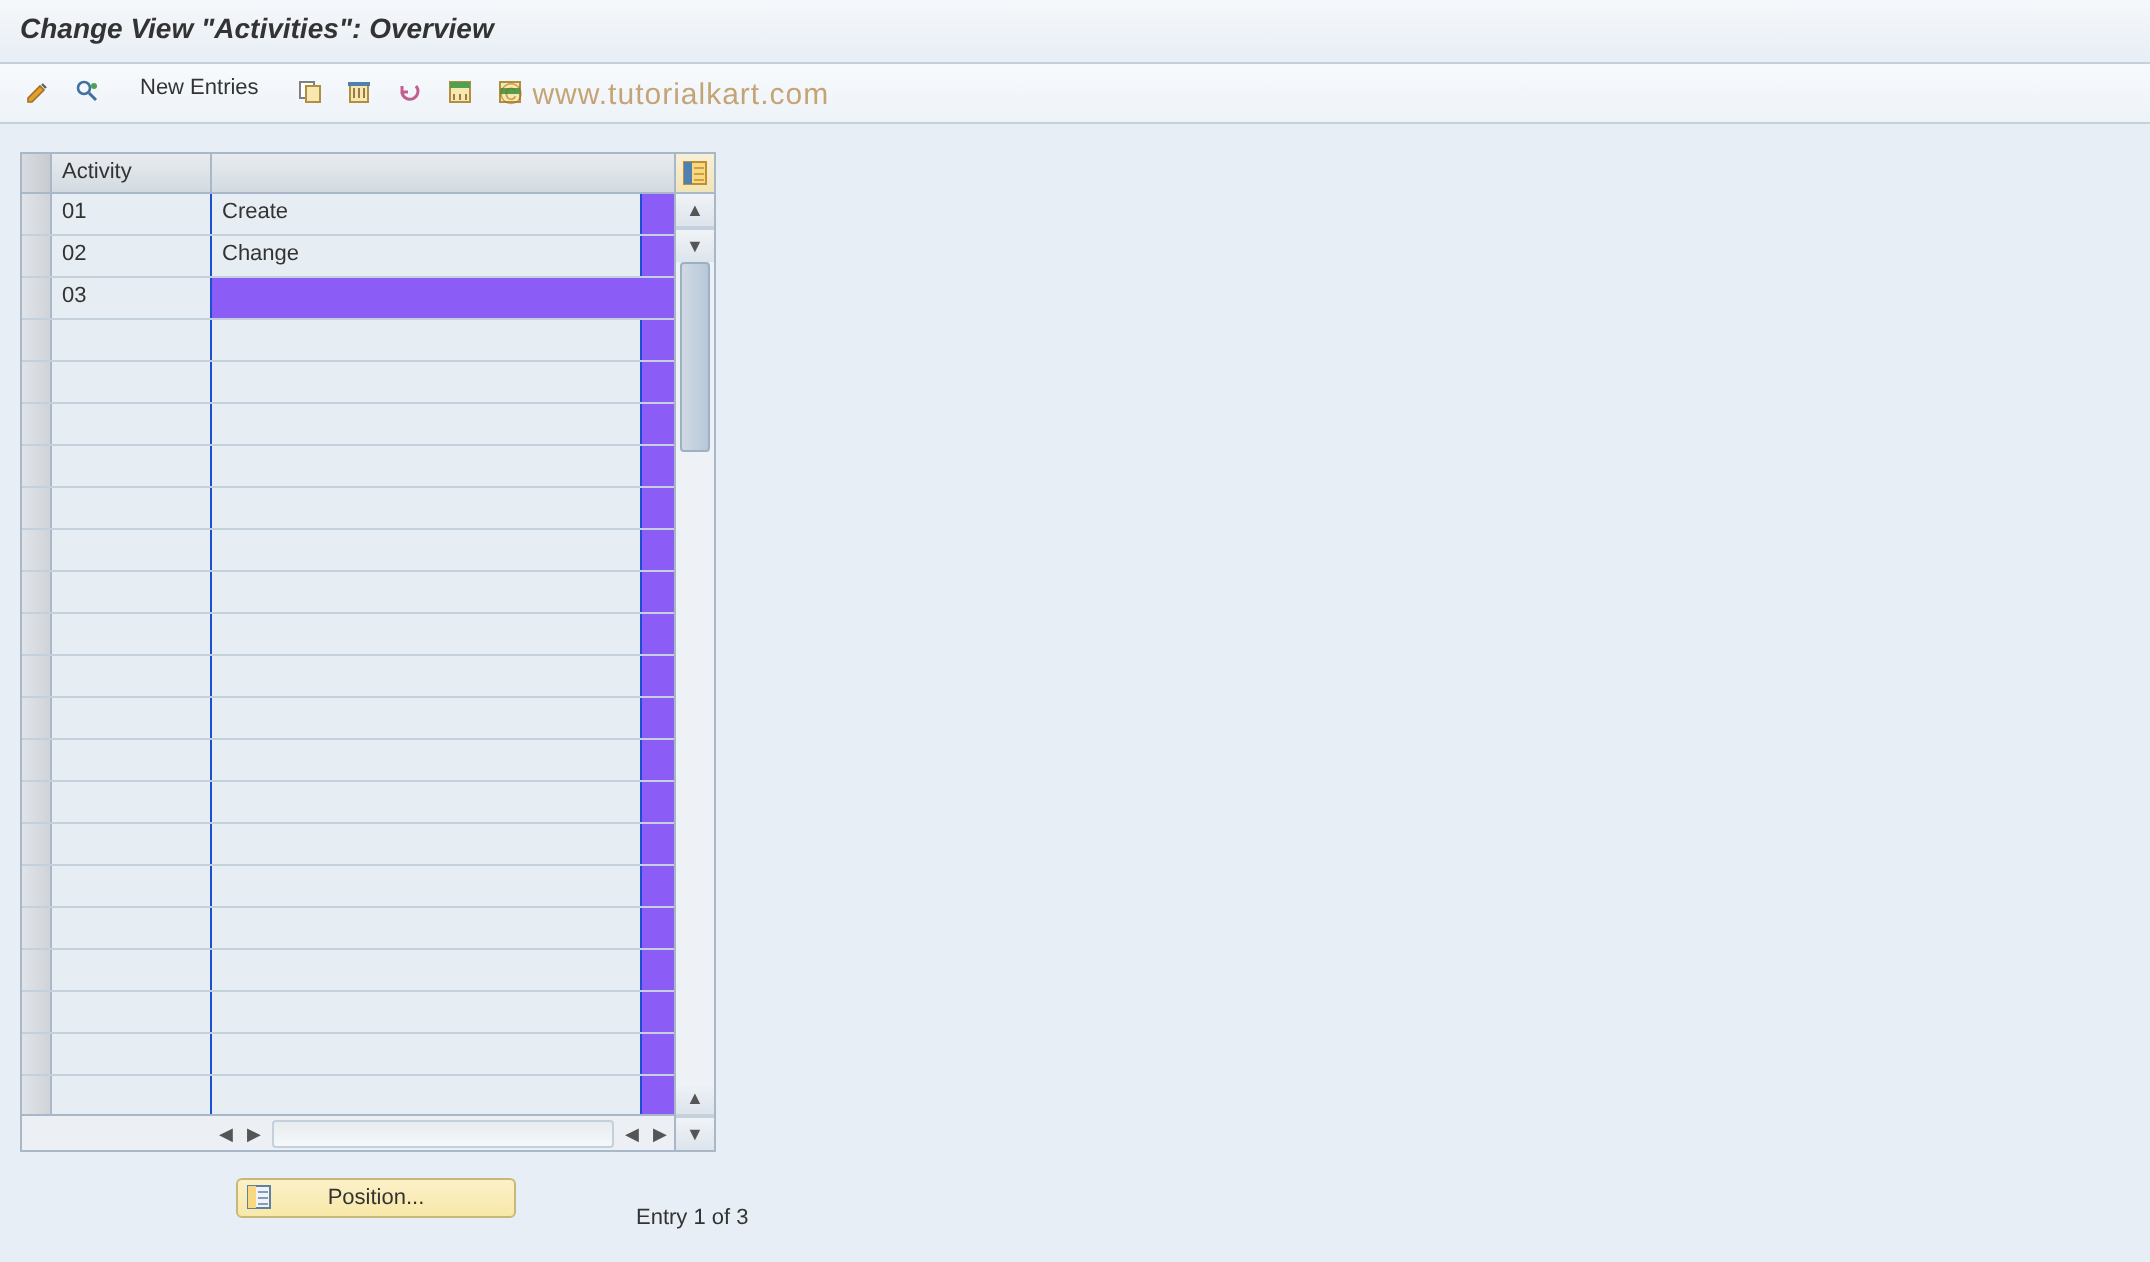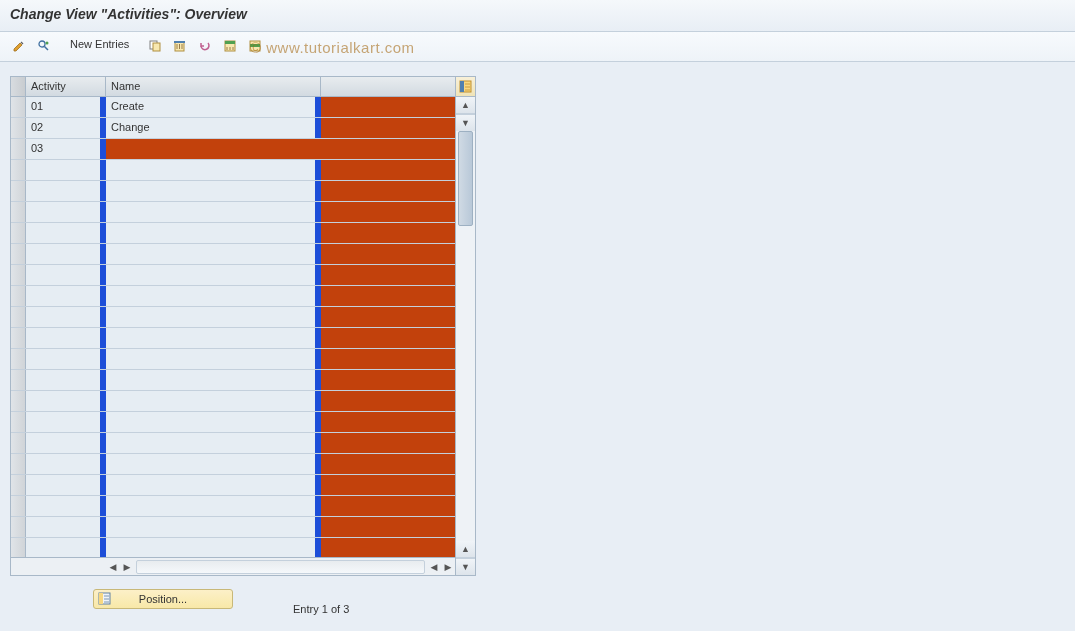--- a/index.html
+++ b/index.html
@@ -57,22 +57,22 @@
       letter-spacing: 0.5px;
       pointer-events: none;
     }
     .content {
       padding: 14px 10px;
       position: relative;
     }
     .grid-wrapper {
       display: flex;
       border: 1px solid #a8b8c8;
-      background: #c2410c;
-      width: 466px;
+      background: #8b5cf6;
+      width: 348px;
     }
     .grid-main {
       flex: 1;
     }
     .grid-header {
       display: flex;
       background: linear-gradient(#e8ecef, #d2dae1);
       border-bottom: 1px solid #a8b8c8;
       height: 20px;
     }
@@ -98,21 +98,21 @@
       height: 21px;
       border-bottom: 1px solid #c4d0dc;
     }
     .row-indicator {
       width: 15px;
       background: linear-gradient(to right, #e0e4e8, #d0d4d8);
       border-right: 1px solid #a8b8c8;
     }
     .cell {
       padding: 3px 5px;
-      border-right: 6px solid #1d4ed8;
+      border-right: 1px solid #1d4ed8;
       background: #e6edf3;
       color: #333;
       overflow: hidden;
     }
     .cell-activity { width: 80px; }
     .cell-name { width: 215px; }
     .row.empty .cell { background: #e6edf3; }
     .hscroll-bar {
       display: flex;
       align-items: center;
@@ -183,21 +183,21 @@
       border-radius: 2px;
     }
     .footer-area {
       position: absolute;
       top: 583px;
       left: 0;
       width: 100%;
       display: flex;
       align-items: center;
       gap: 60px;
-      padding-left: 93px;
+      padding-left: 118px;
     }
     .position-btn {
       display: inline-flex;
       align-items: center;
       gap: 6px;
       background: linear-gradient(#fcf0c8, #f8e8a8);
       border: 1px solid #c8b878;
       border-radius: 3px;
       padding: 3px 8px;
       width: 140px;
@@ -273,21 +273,20 @@
 </div>
 
 <div class="watermark">© www.tutorialkart.com</div>
 
 <div class="content">
   <div class="grid-wrapper">
     <div class="grid-main">
       <div class="grid-header">
         <div class="hdr-indicator"></div>
         <div class="hdr-cell hdr-activity">Activity</div>
-        <div class="hdr-cell hdr-name">Name</div>
       </div>
       <div class="grid-body" id="grid-body">
           <div class="row">
             <div class="row-indicator"></div>
             <div class="cell cell-activity">01</div>
             <div class="cell cell-name">Create</div>
           </div>
           <div class="row">
             <div class="row-indicator"></div>
             <div class="cell cell-activity">02</div>

